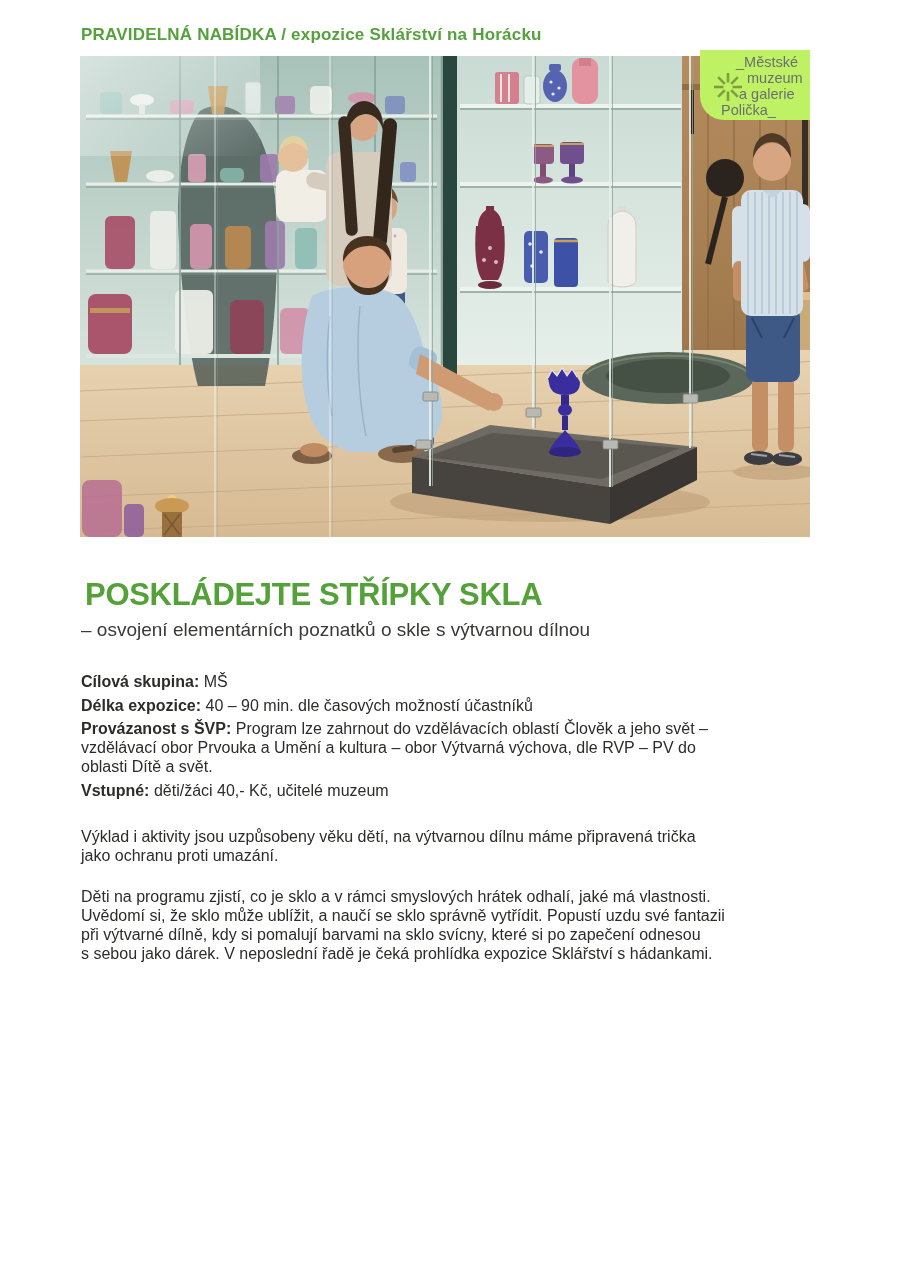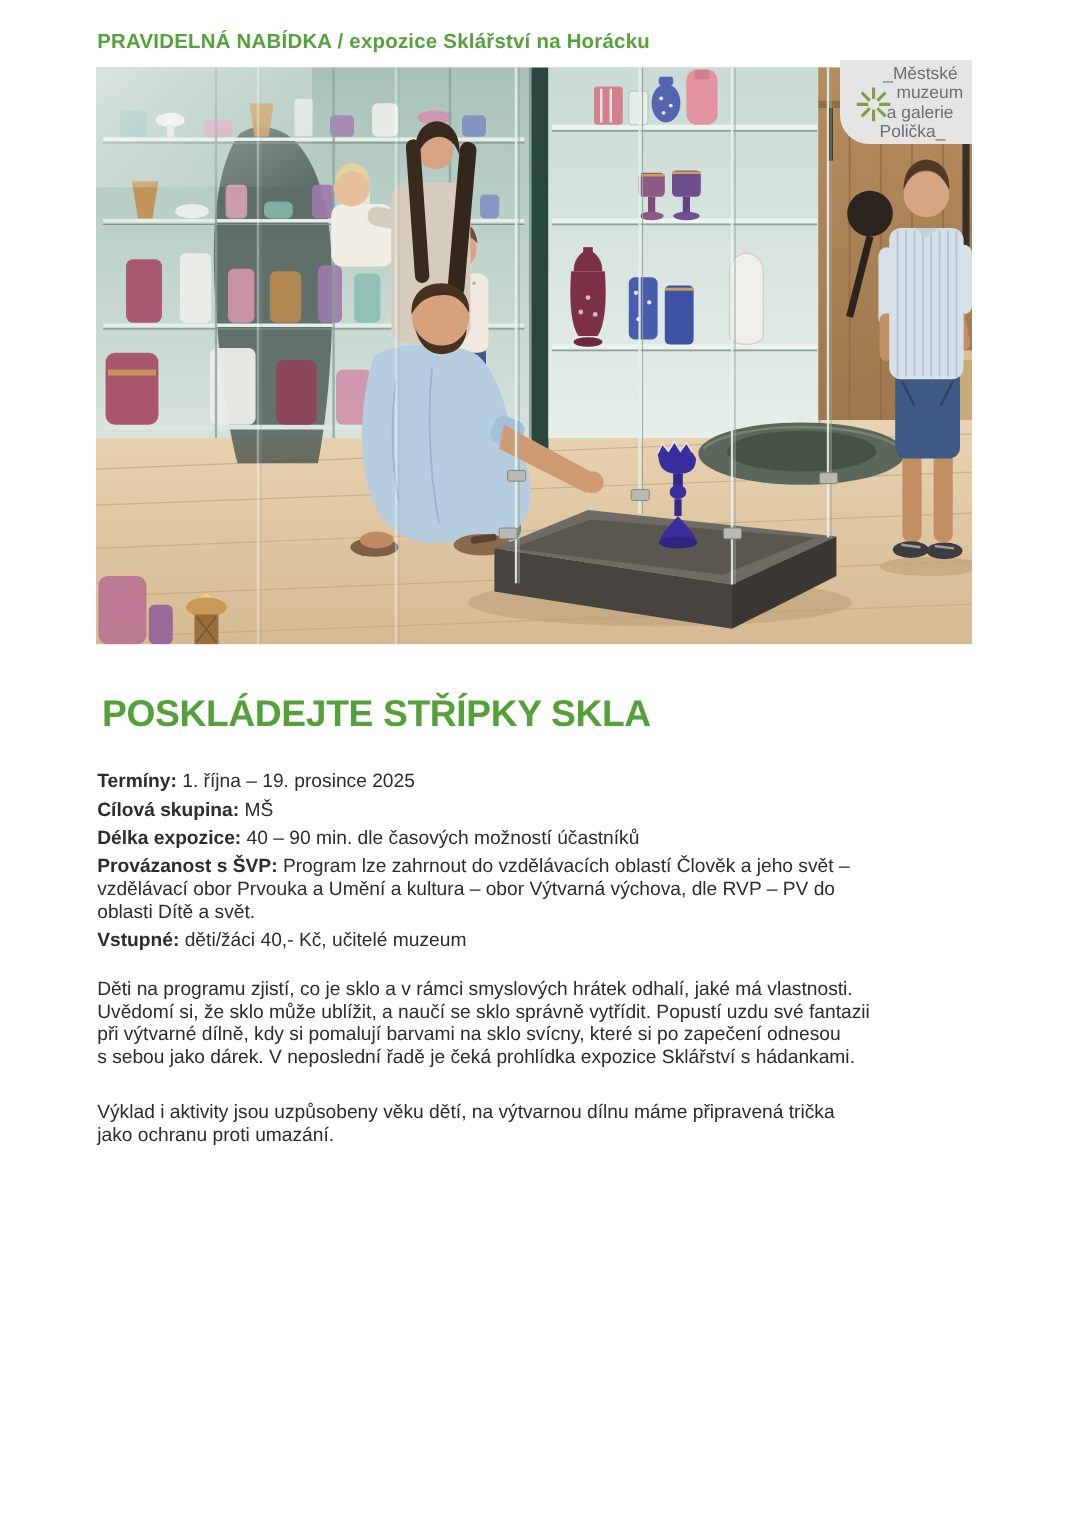--- a/index.html
+++ b/index.html
@@ -2,25 +2,25 @@
 <html><head>
 <meta charset="utf-8">
 <style>
   html,body{margin:0;padding:0;background:#ffffff;}
   .page{position:relative;width:810px;height:1280px;background:#ffffff;overflow:hidden;
         font-family:"Liberation Sans",sans-serif;}
   .header{position:absolute;left:81px;top:25px;font-size:17px;font-weight:bold;
           color:#55a13c;letter-spacing:.2px;white-space:nowrap;}
   .photo{position:absolute;left:80px;top:56px;width:743px;height:481px;overflow:hidden;}
   .photo svg{display:block;}
-  .logo-box{position:absolute;left:700px;top:50px;width:205px;height:70px;background:#e5e5e5;
+  .logo-box{position:absolute;left:700px;top:50px;width:205px;height:70px;background:#bef264;
             border-bottom-left-radius:24px;}
   .logo-box .licon{position:absolute;left:12px;top:20px;}
   .logo-box .l{position:absolute;color:#6d6e71;font-size:14.5px;line-height:15px;white-space:nowrap;}
-  .l1{left:36px;top:5px}.l2{left:47px;top:21px}.l3{left:39px;top:37px}.l4{left:33px;top:53px}
+  .l1{left:36px;top:5px}.l2{left:47px;top:21px}.l3{left:39px;top:37px}.l4{left:21px;top:53px}
   .bar{position:absolute;left:840px;width:65px;height:10px;background:#67a94a;}
   .bar1{top:723px}.bar2{top:827px}
   .article{position:absolute;left:81px;top:575px;width:745px;color:#2d2c2b;}
   .title{margin:4px;font-size:31px;line-height:32px;font-weight:bold;color:#54a13a;letter-spacing:-.3px;}
   .subtitle{margin:8px 0 0;font-size:19px;line-height:22px;color:#3a3938;}
   .details{margin-top:31px;}
   .detail{margin:0 0 4.5px;font-size:16px;line-height:19px;}
   .detail b{font-weight:bold;}
   .para{margin:0;font-size:16px;line-height:19px;}
   .p1{margin-top:22px}.p2{margin-top:27px}
@@ -364,28 +364,28 @@
     <span class="l l2">muzeum</span>
     <span class="l l3">a galerie</span>
     <span class="l l4">Polička_</span>
   </div>
 
   <div class="bar bar1"></div>
   <div class="bar bar2"></div>
 
   <div class="article">
     <h1 class="title">POSKLÁDEJTE STŘÍPKY SKLA</h1>
+    <div class="subtitle">– osvojení elementárních poznatků o skle s výtvarnou dílnou</div>
 
     <div class="details">
-      <p class="detail"><b>Termíny:</b> <span>1. října – 19. prosince 2025</span></p>
       <p class="detail"><b>Cílová skupina:</b> <span>MŠ</span></p>
       <p class="detail"><b>Délka expozice:</b> <span>40 – 90 min. dle časových možností účastníků</span></p>
       <p class="detail"><b>Provázanost s ŠVP:</b> <span>Program lze zahrnout do vzdělávacích oblastí Člověk a jeho svět –<br>vzdělávací obor Prvouka a Umění a kultura – obor Výtvarná výchova, dle RVP – PV do<br>oblasti Dítě a svět.</span></p>
       <p class="detail"><b>Vstupné:</b> <span>děti/žáci 40,- Kč, učitelé muzeum</span></p>
     </div>
 
+    <p class="para p2">Výklad i aktivity jsou uzpůsobeny věku dětí, na výtvarnou dílnu máme připravená trička<br>jako ochranu proti umazání.</p>
     <p class="para p1">Děti na programu zjistí, co je sklo a v rámci smyslových hrátek odhalí, jaké má vlastnosti.<br>Uvědomí si, že sklo může ublížit, a naučí se sklo správně vytřídit. Popustí uzdu své fantazii<br>při výtvarné dílně, kdy si pomalují barvami na sklo svícny, které si po zapečení odnesou<br>s sebou jako dárek. V neposlední řadě je čeká prohlídka expozice Sklářství s hádankami.</p>
-    <p class="para p2">Výklad i aktivity jsou uzpůsobeny věku dětí, na výtvarnou dílnu máme připravená trička<br>jako ochranu proti umazání.</p>
   </div>
 
   <div class="pagenum">10</div>
 
 </div>
 
 </body></html>

